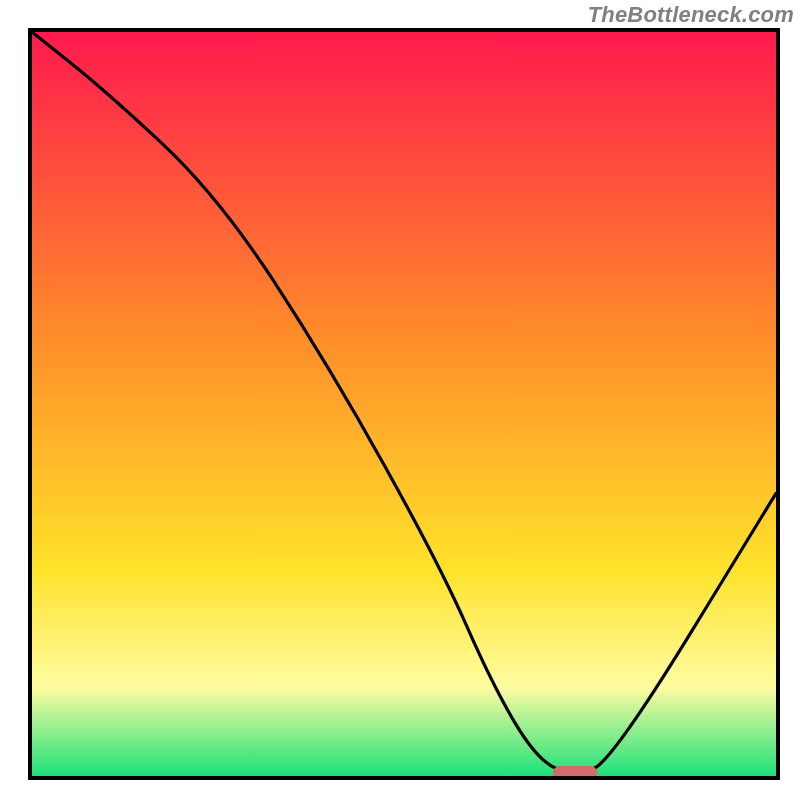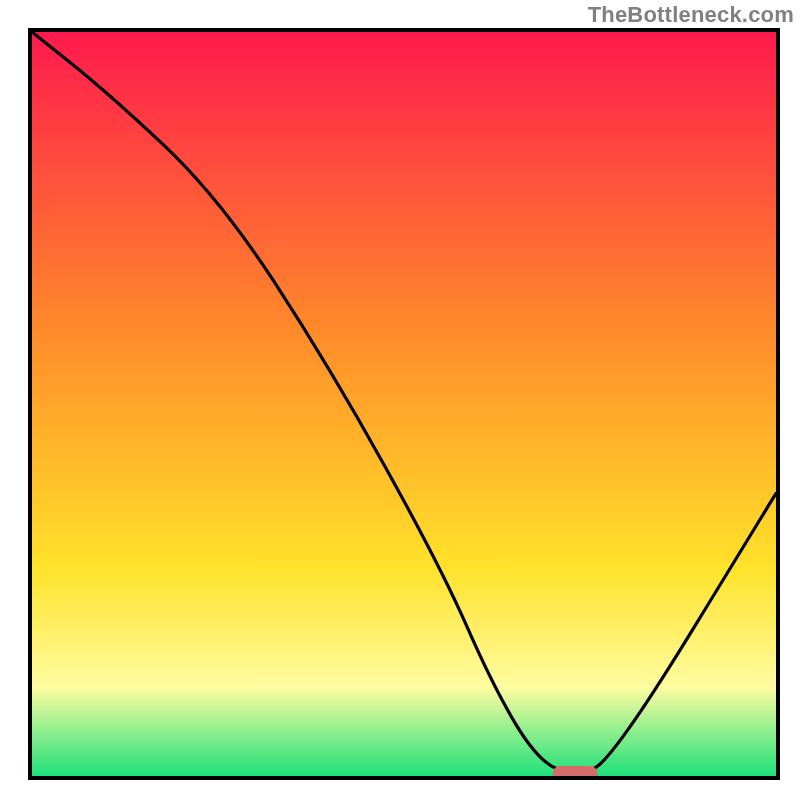--- a/index.html
+++ b/index.html
@@ -7,20 +7,21 @@
     padding: 0;
     width: 800px;
     height: 800px;
     background: #ffffff;
     overflow: hidden;
   }
   .outer {
     position: relative;
     width: 800px;
     height: 800px;
+    font-style: italic;
   }
   .watermark {
     position: absolute;
     top: 2px;
     right: 6px;
     font-family: Arial, Helvetica, sans-serif;
     font-size: 22px;
     font-weight: bold;
     color: #808080;
     letter-spacing: 0.2px;

